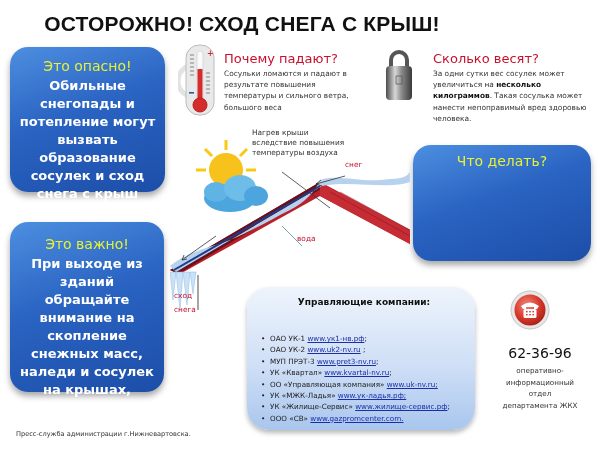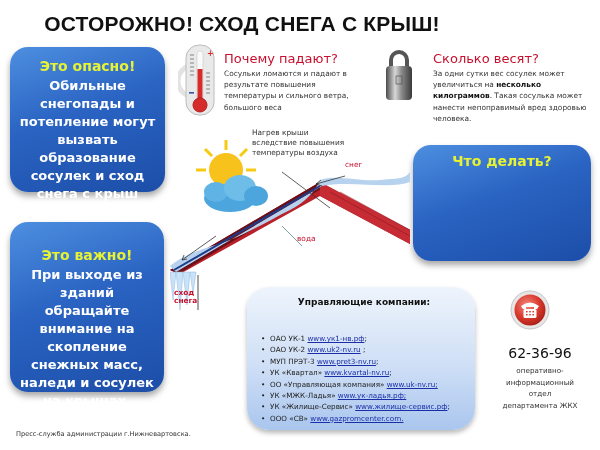--- a/index.html
+++ b/index.html
@@ -15,49 +15,49 @@
   .blue-card {
     position: absolute;
     background: linear-gradient(160deg, #4d8fe0 0%, #2a63c2 45%, #1c4ea8 100%);
     border-radius: 18px;
     box-shadow: 0 4px 6px rgba(0,0,0,0.35);
     text-align: center;
     color: #ffffff;
     padding: 8px 6px;
   }
   .blue-card .card-heading {
-    font-family: "DejaVu Sans", sans-serif; font-weight: bold; color: #e6f233;
+    font-family: "DejaVu Sans", sans-serif; font-weight: normal; color: #e6f233;
     font-size: 14px; margin-bottom: 3px;
   }
   .blue-card .card-text {
     font-family: "DejaVu Sans", sans-serif; font-weight: bold; font-size: 13px; line-height: 18px;
   }
   #card-danger { left: 10px; top: 47px; width: 155px; height: 145px; padding-top: 11px; }
-  #card-important { left: 10px; top: 222px; width: 154px; height: 170px; padding-top: 25px; }
+  #card-important { left: 10px; top: 222px; width: 154px; height: 170px; padding-top: 14px; }
   #card-todo { left: 413px; top: 145px; width: 178px; height: 116px; }
 
   .info-block { position: absolute; }
   .info-block .info-heading {
     font-family: "DejaVu Sans", sans-serif; color: #c8102e; font-size: 13px; margin-bottom: 2px;
   }
   .info-block .info-text { font-size: 7.4px; line-height: 11.2px; color: #333; }
   .info-block .info-text b { color: #111; }
   #why-fall { left: 224px; top: 51px; width: 145px; }
   #how-heavy { left: 433px; top: 51px; width: 160px; }
 
   .icon-box { position: absolute; }
   #thermometer { left: 178px; top: 43px; width: 44px; height: 74px; }
   #weight { left: 384px; top: 50px; width: 30px; height: 52px; }
 
   .scene { position: absolute; left: 170px; top: 110px; width: 240px; height: 200px; }
   .scene-label { position: absolute; font-size: 7.4px; line-height: 10px; }
   #label-heating { left: 252px; top: 128px; width: 100px; color: #333; }
   #label-snow { left: 345px; top: 160px; color: #c8102e; }
   #label-water { left: 297px; top: 234px; color: #c8102e; }
-  #label-slide { left: 174px; top: 289px; width: 30px; color: #c8102e; line-height: 8px; font-weight: bold; }
+  #label-slide { left: 174px; top: 289px; width: 30px; color: #c8102e; line-height: 14px; }
 
   .companies {
     position: absolute; left: 247px; top: 287px; width: 228px; height: 143px;
     background: linear-gradient(180deg, #eef4fc 0%, #cfdff6 55%, #a9c6ee 100%);
     border-radius: 22px;
     box-shadow: 0 3px 5px rgba(0,0,0,0.28);
     padding: 10px 8px 0 14px;
   }
   .companies .comp-heading {
     text-align: center; font-weight: bold; font-size: 9px; color: #111; margin-bottom: 26px;

